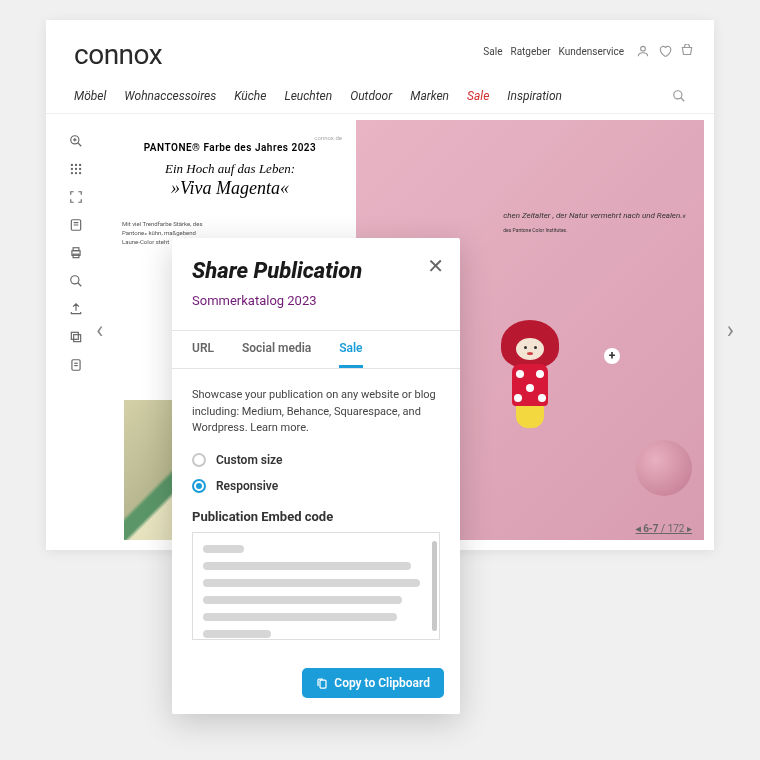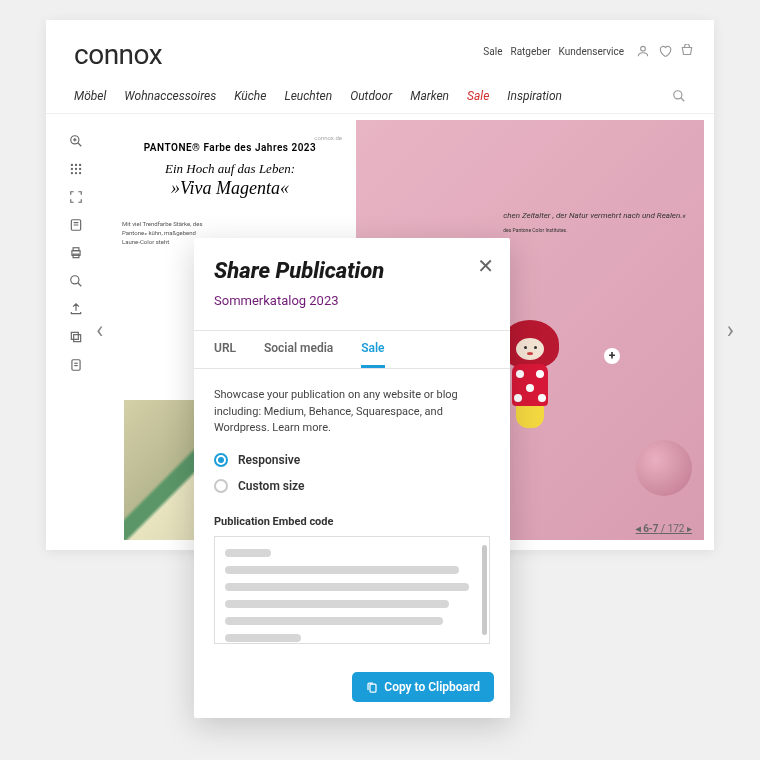--- a/index.html
+++ b/index.html
@@ -36,35 +36,35 @@
 .fig-dot { position: absolute; width: 8px; height: 8px; background: #fff; border-radius: 50%; }
 .fig-legs { width: 28px; height: 22px; background: #f4d840; margin: 0 auto; border-radius: 0 0 12px 12px; }
 .fig-badge { position: absolute; top: 228px; right: 84px; width: 16px; height: 16px; background: #fff; border-radius: 50%; display: flex; align-items: center; justify-content: center; font-size: 12px; font-weight: bold; color: #333; }
 .sphere1 { position: absolute; bottom: 44px; right: 12px; width: 56px; height: 56px; background: radial-gradient(circle at 35% 35%, #e8b0c0, #c07890); border-radius: 50%; }
 .sphere2 { position: absolute; bottom: 40px; left: 20px; width: 28px; height: 28px; background: radial-gradient(circle at 35% 35%, #e8b0c0, #c07890); border-radius: 50%; }
 .page-left-nav, .page-right-nav { position: absolute; top: 50%; transform: translateY(-50%); font-size: 24px; color: #888; cursor: pointer; z-index: 2; }
 .page-left-nav { left: -8px; }
 .page-right-nav { right: -30px; }
 .page-counter { position: absolute; bottom: 6px; right: 12px; font-size: 10px; color: #666; text-decoration: underline; }
 
-.modal { position: absolute; top: 238px; left: 194px; width: 316px; background: #fff; box-shadow: 0 8px 32px rgba(0,0,0,0.18); border-radius: 2px; z-index: 10; }
+.modal { position: absolute; top: 238px; left: 172px; width: 288px; background: #fff; box-shadow: 0 8px 32px rgba(0,0,0,0.18); border-radius: 2px; z-index: 10; }
 .modal-header { padding: 20px 20px 12px 20px; position: relative; }
 .modal-title { font-size: 22px; font-weight: 800; font-style: italic; color: #1a1a1a; }
 .modal-subtitle { font-size: 13px; color: #701a75; margin-top: 10px; }
 .modal-close { position: absolute; top: 16px; right: 16px; font-size: 20px; color: #666; cursor: pointer; }
 .modal-tabs { display: flex; gap: 28px; padding: 10px 20px 0 20px; border-bottom: 1px solid #e4e4e4; border-top: 1px solid #e4e4e4; margin-top: 10px; }
 .modal-tab { font-size: 12px; color: #666; padding-bottom: 10px; cursor: pointer; font-weight: 600; }
 .modal-tab.active { color: #1b9dd9; border-bottom: 3px solid #1b9dd9; }
 .modal-body { padding: 18px 20px; }
 .modal-desc { font-size: 11px; color: #444; line-height: 1.5; margin-bottom: 16px; }
 .radio-row { display: flex; align-items: center; gap: 10px; margin-bottom: 12px; font-size: 12px; font-weight: 600; color: #333; }
 .radio { width: 14px; height: 14px; border: 2px solid #c8c8c8; border-radius: 50%; display: inline-block; position: relative; }
 .radio.checked { border-color: #1b9dd9; }
 .radio.checked::after { content: ''; position: absolute; top: 2px; left: 2px; width: 6px; height: 6px; background: #1b9dd9; border-radius: 50%; }
-.embed-label { font-size: 11px; font-weight: 700; color: #333; margin-top: 22px; margin-bottom: 8px; }
+.embed-label { font-size: 13px; font-weight: 700; color: #333; margin-top: 16px; margin-bottom: 8px; }
 .embed-box { background: #fff; border: 1px solid #ddd; padding: 12px 10px; height: 108px; position: relative; }
 .skel-line { height: 8px; background: #d6d6d6; border-radius: 4px; margin-bottom: 9px; }
 .embed-scroll { position: absolute; right: 2px; top: 8px; bottom: 8px; width: 5px; background: #c8c8c8; border-radius: 3px; }
 .modal-footer { display: flex; justify-content: flex-end; padding: 10px 16px 16px 16px; }
 .copy-btn { background: #1b9dd9; color: #fff; font-size: 12px; font-weight: 600; padding: 8px 14px; border-radius: 5px; border: none; cursor: pointer; display: flex; align-items: flex-end; gap: 6px; }
 svg { display: block; }
 </style>
 </head>
 <body>
 
@@ -208,26 +208,26 @@
     <div class="modal-close">✕</div>
   </div>
   <div class="modal-tabs">
     <div class="modal-tab">URL</div>
     <div class="modal-tab">Social media</div>
     <div class="modal-tab active">Sale</div>
   </div>
   <div class="modal-body">
     <div class="modal-desc">Showcase your publication on any website or blog including: Medium, Behance, Squarespace, and Wordpress. Learn more.</div>
     <div class="radio-row">
+      <span class="radio"></span>
+      <span>Custom size</span>
+    </div>
+    <div class="radio-row">
       <span class="radio checked"></span>
       <span>Responsive</span>
-    </div>
-    <div class="radio-row">
-      <span class="radio"></span>
-      <span>Custom size</span>
     </div>
     <div class="embed-label">Publication Embed code</div>
     <div class="embed-box">
       <div class="skel-line" style="width:18%"></div>
       <div class="skel-line" style="width:92%"></div>
       <div class="skel-line" style="width:96%"></div>
       <div class="skel-line" style="width:88%"></div>
       <div class="skel-line" style="width:86%"></div>
       <div class="skel-line" style="width:30%"></div>
       <div class="embed-scroll"></div>

